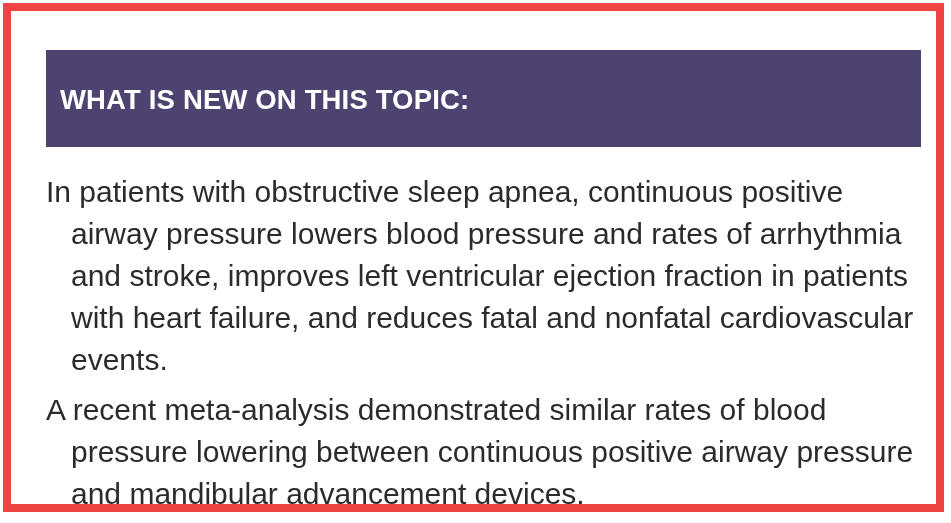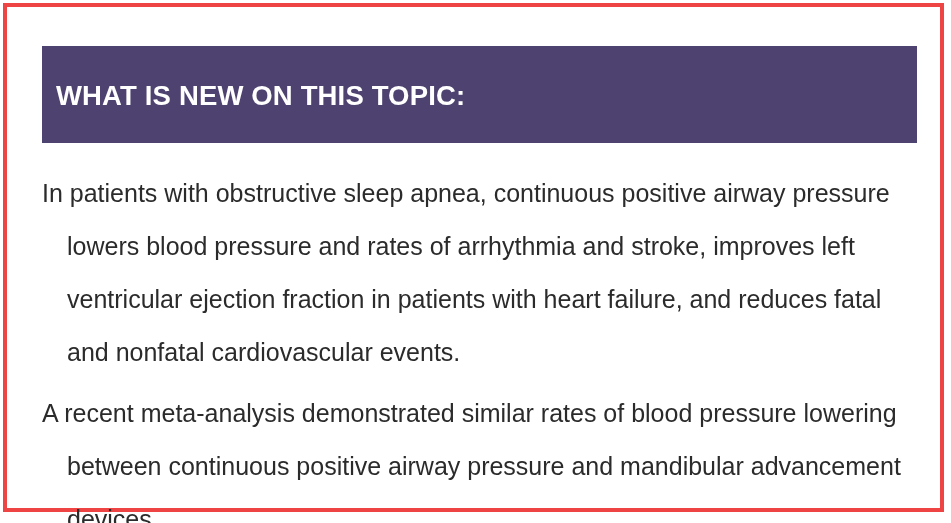--- a/index.html
+++ b/index.html
@@ -16,21 +16,21 @@
   }
 
   
   #callout-panel {
     position: absolute;
     left: 3px;
     top: 3px;
     width: 941px;
     height: 509px;
     box-sizing: border-box;
-    border: 4px solid #ef4444;
+    border: 8px solid #ef4444;
     background: #ffffff;
   }
 
   
   #callout-header {
     position: absolute;
     left: 35px;
     top: 39px;
     width: 875px;
     height: 97px;
@@ -53,22 +53,22 @@
 
   
   #callout-body {
     position: absolute;
     left: 35px;
     top: 160px;
     width: 885px;
   }
   .body-paragraph {
     color: #2b2b2b;
-    font-size: 25px;
-    line-height: 53px;
+    font-size: 30px;
+    line-height: 42px;
     margin: 0 0 8px 0;
     padding-left: 25px;
     text-indent: -25px;
     font-family: "Liberation Sans", "DejaVu Sans", sans-serif;
   }
   .body-paragraph:last-child {
     margin-bottom: 0;
   }
 </style>
 </head>

